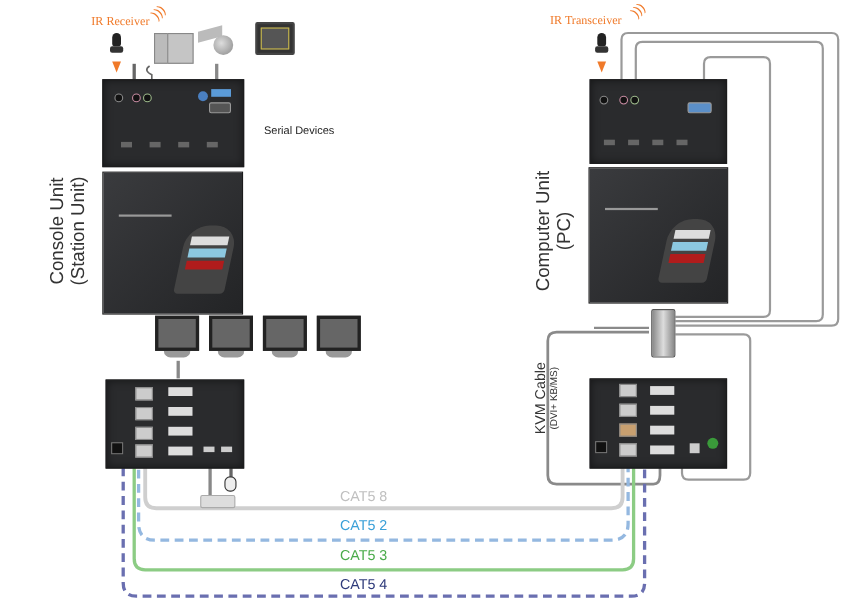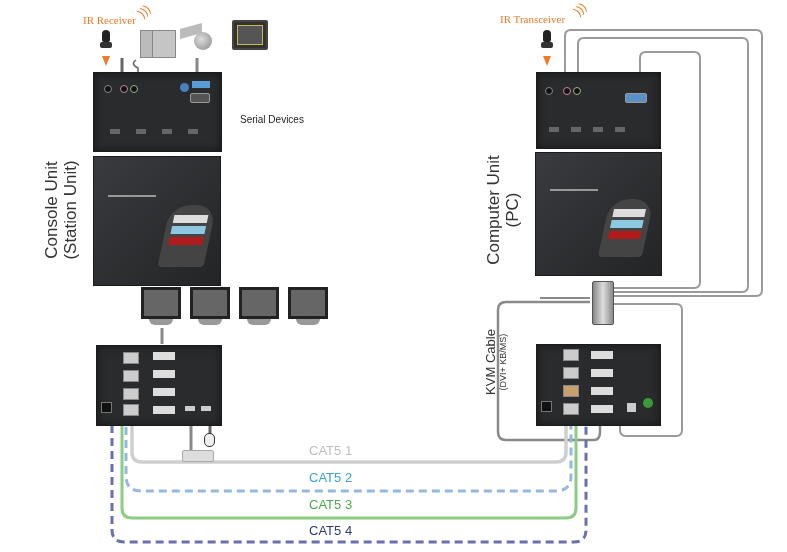--- a/index.html
+++ b/index.html
@@ -116,21 +116,21 @@
   <div style="position:absolute;left:56px;top:42px;width:22px;height:8px;background:#ddd;"></div>
   <div style="position:absolute;left:56px;top:60px;width:22px;height:8px;background:#ddd;"></div>
   <div style="position:absolute;left:88px;top:60px;width:10px;height:5px;background:#ccc;"></div>
   <div style="position:absolute;left:104px;top:60px;width:10px;height:5px;background:#ccc;"></div>
   <div style="position:absolute;left:4px;top:56px;width:9px;height:9px;background:#111;border:1px solid #777;"></div>
 </div>
 
 <div class="abs" style="left:182px;top:450px;width:30px;height:10px;background:#ddd;border:1px solid #aaa;border-radius:2px;"></div>
 <div class="abs" style="left:204px;top:433px;width:9px;height:12px;background:#eee;border:1px solid #333;border-radius:5px;"></div>
 
-<div class="abs cat-lbl" style="left:309px;top:443px;"><span style="color:#bfbfbf;">CAT5 1</span></div>
+<div class="abs cat-lbl" style="left:309px;top:443px;"><span style="color:#bfbfbf;">CAT5 8</span></div>
 <div class="abs cat-lbl" style="left:309px;top:470px;"><span style="color:#3aa0d8;margin-top:12px;">CAT5 2</span></div>
 <div class="abs cat-lbl" style="left:309px;top:497px;"><span style="color:#4aab4a;">CAT5 3</span></div>
 <div class="abs cat-lbl" style="left:309px;top:523px;"><span style="color:#2e3a7a;">CAT5 4</span></div>
 
 <div class="abs lbl-orange" style="left:500px;top:13px;">IR Transceiver</div>
 <div class="abs" style="left:574px;top:2px;color:#f07a2a;font-size:12px;transform:rotate(-45deg);">)))</div>
 <div class="abs" style="left:541px;top:30px;width:12px;height:24px;">
   <div style="width:8px;height:12px;margin:0 auto;background:#222;border-radius:4px 4px 2px 2px;"></div>
   <div style="width:12px;height:6px;background:#333;border-radius:2px;"></div>
 </div>

